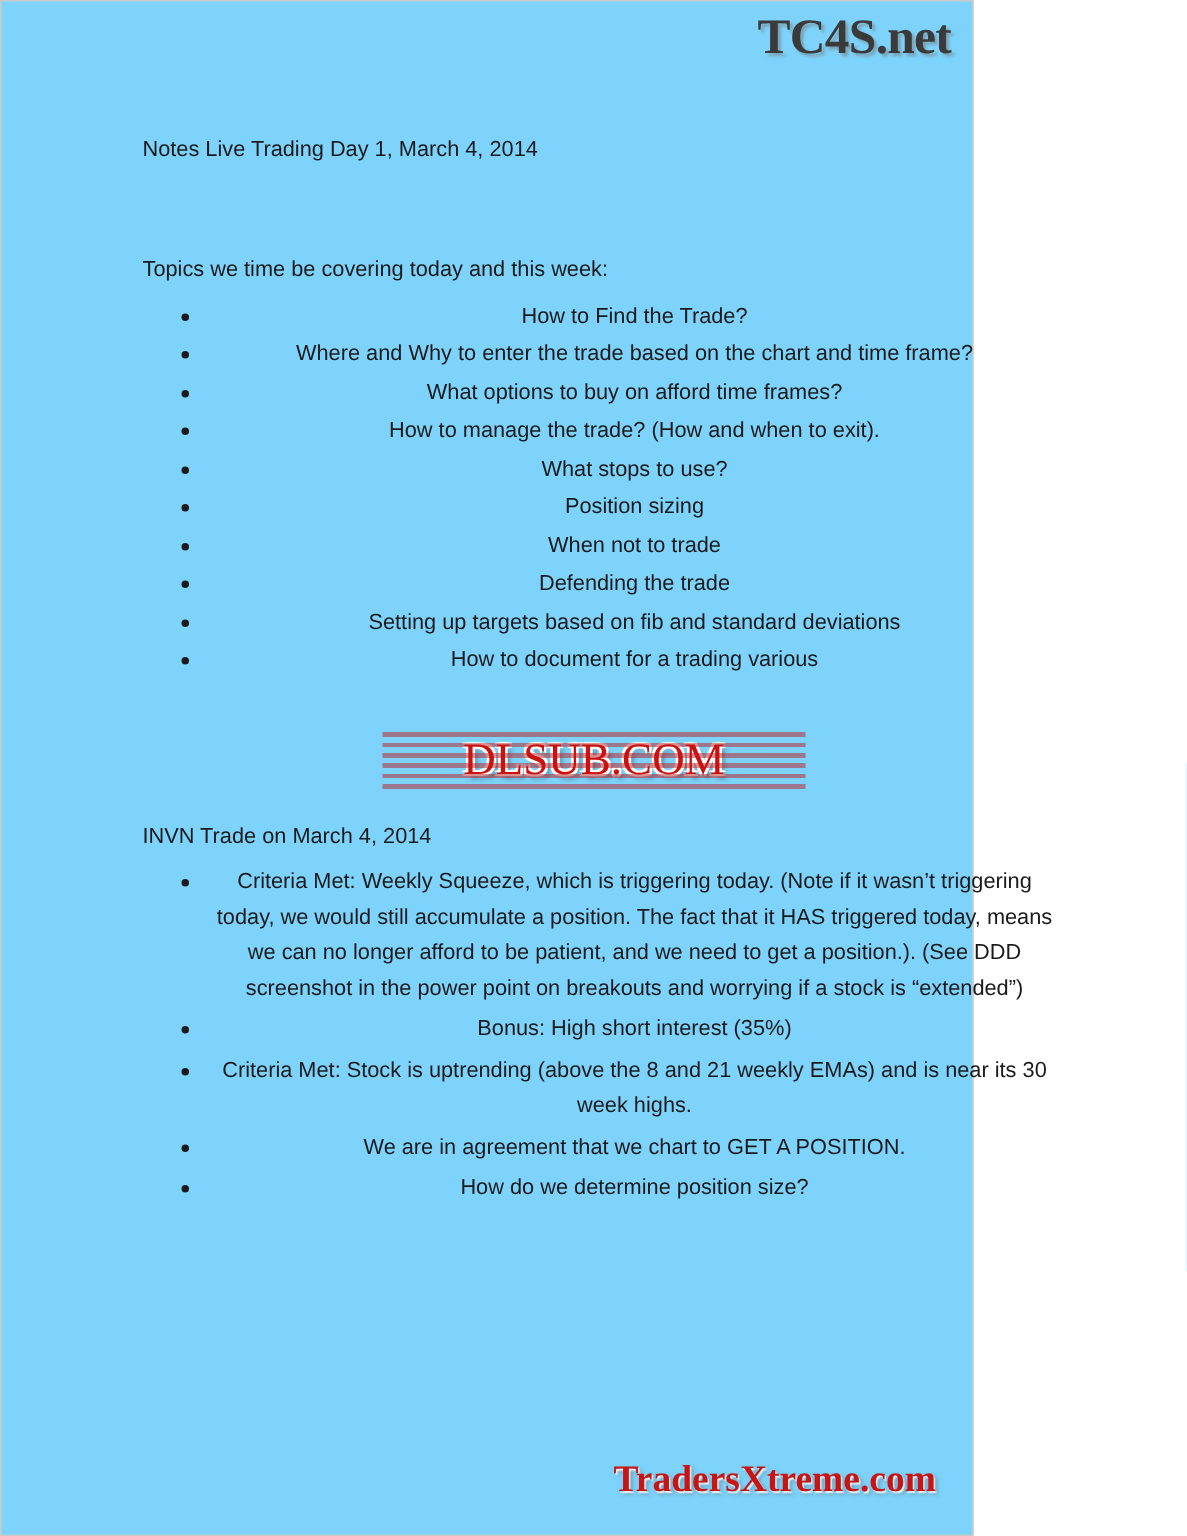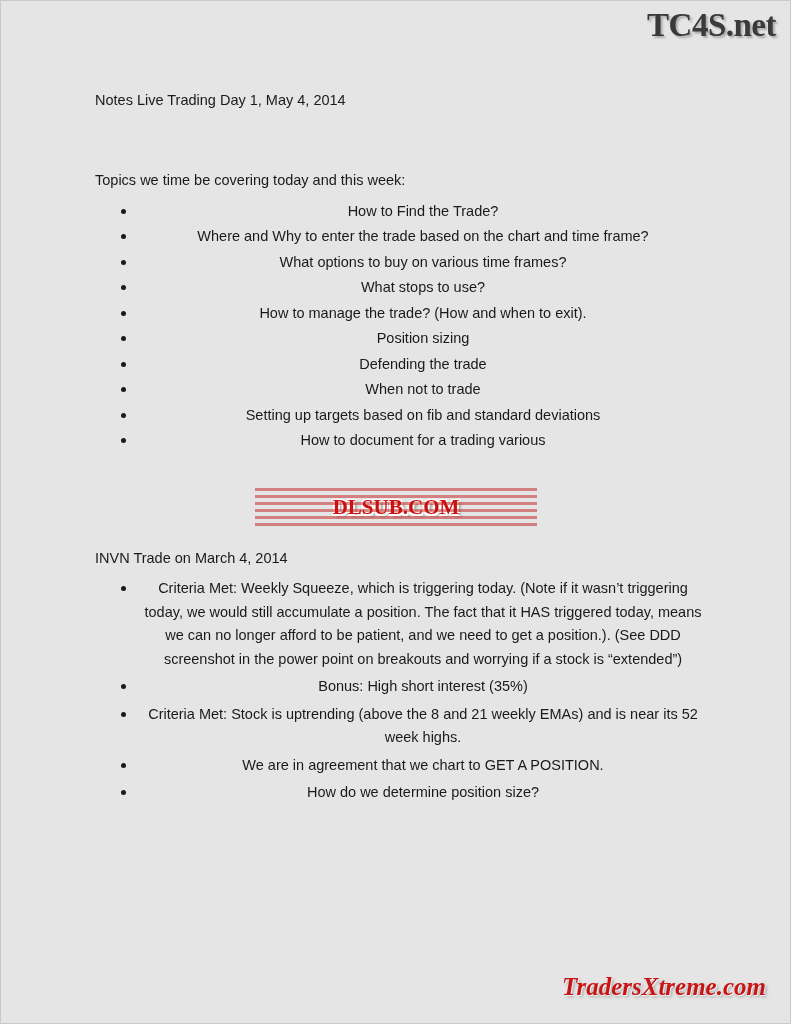--- a/index.html
+++ b/index.html
@@ -11,23 +11,23 @@
   body {
     width: 791px;
     height: 1024px;
     position: relative;
     font-family: "Liberation Sans", sans-serif;
     color: #000000;
     overflow: hidden;
   }
   .page {
     position: relative;
-    width: 791px;
+    width: 649px;
     height: 1024px;
-    background: #e5e5e5;
+    background: #7dd3fc;
     border: 1px solid #c9c9c9;
   }
 
   
   .brand-top {
     position: absolute;
     top: 6px;
     right: 14px;
     font-family: "Liberation Serif", serif;
     font-weight: bold;
@@ -82,22 +82,22 @@
     left: 254px;
     top: 487px;
     width: 282px;
     height: 38px;
     display: flex;
     align-items: center;
     justify-content: center;
   }
   .wm-center .wm-text {
     font-family: "Liberation Serif", serif;
-    font-weight: bold;
-    font-size: 21px;
+    font-weight: normal;
+    font-size: 30px;
     letter-spacing: 0px;
     color: #cc1111;
     text-shadow:
       -1.5px -1.5px 0 #ffffff,
       1.5px -1.5px 0 #ffffff,
       -1.5px 1.5px 0 #ffffff,
       1.5px 1.5px 0 #ffffff,
       0 0 3px #ffffff,
       3px 3px 3px rgba(60,60,60,0.5);
   }
@@ -115,59 +115,58 @@
   
   .brand-bottom {
     position: absolute;
     bottom: 22px;
     right: 24px;
     font-family: "Liberation Serif", serif;
     font-weight: bold;
     font-size: 25px;
     color: #c81414;
     text-shadow: 1px 1px 1px rgba(255,255,255,0.9), 2px 2px 3px rgba(90,90,90,0.5);
-    font-style: italic;
   }
 </style>
 </head>
 <body>
 
 <div class="page">
 
   <div class="brand-top">TC4S.net</div>
 
   <div class="doc">
 
-    <p class="para">Notes Live Trading Day 1, May 4, 2014</p>
+    <p class="para">Notes Live Trading Day 1, March 4, 2014</p>
 
     <div class="spacer-lg"></div>
 
     <p class="para">Topics we time be covering today and this week:</p>
 
     <ul class="bullets tight">
       <li>How to Find the Trade?</li>
       <li>Where and Why to enter the trade based on the chart and time frame?</li>
-      <li>What options to buy on various time frames?</li>
+      <li>What options to buy on afford time frames?</li>
+      <li>How to manage the trade?  (How and when to exit).</li>
       <li>What stops to use?</li>
-      <li>How to manage the trade?  (How and when to exit).</li>
       <li>Position sizing</li>
+      <li>When not to trade</li>
       <li>Defending the trade</li>
-      <li>When not to trade</li>
       <li>Setting up targets based on fib and standard deviations</li>
       <li>How to document for a trading various</li>
     </ul>
 
     <div style="height:92px"></div>
 
     <p class="para">INVN Trade on March 4, 2014</p>
 
     <ul class="bullets">
       <li>Criteria Met: Weekly Squeeze, which is triggering today.  (Note if it wasn’t triggering today, we would still accumulate a position.  The fact that it HAS triggered today, means we can no longer afford to be patient, and we need to get a position.).  (See DDD screenshot in the power point on breakouts and worrying if a stock is “extended”)</li>
       <li>Bonus: High short interest (35%)</li>
-      <li>Criteria Met: Stock is uptrending (above the 8 and 21 weekly EMAs) and is near its 52 week highs.</li>
+      <li>Criteria Met: Stock is uptrending (above the 8 and 21 weekly EMAs) and is near its 30 week highs.</li>
       <li>We are in agreement that we chart to GET A POSITION.</li>
       <li>How do we determine position size?</li>
     </ul>
 
   </div>
 
   <div class="wm-center">
     <span class="wm-text">DLSUB.COM</span>
     <span class="wm-bars"></span>
   </div>

